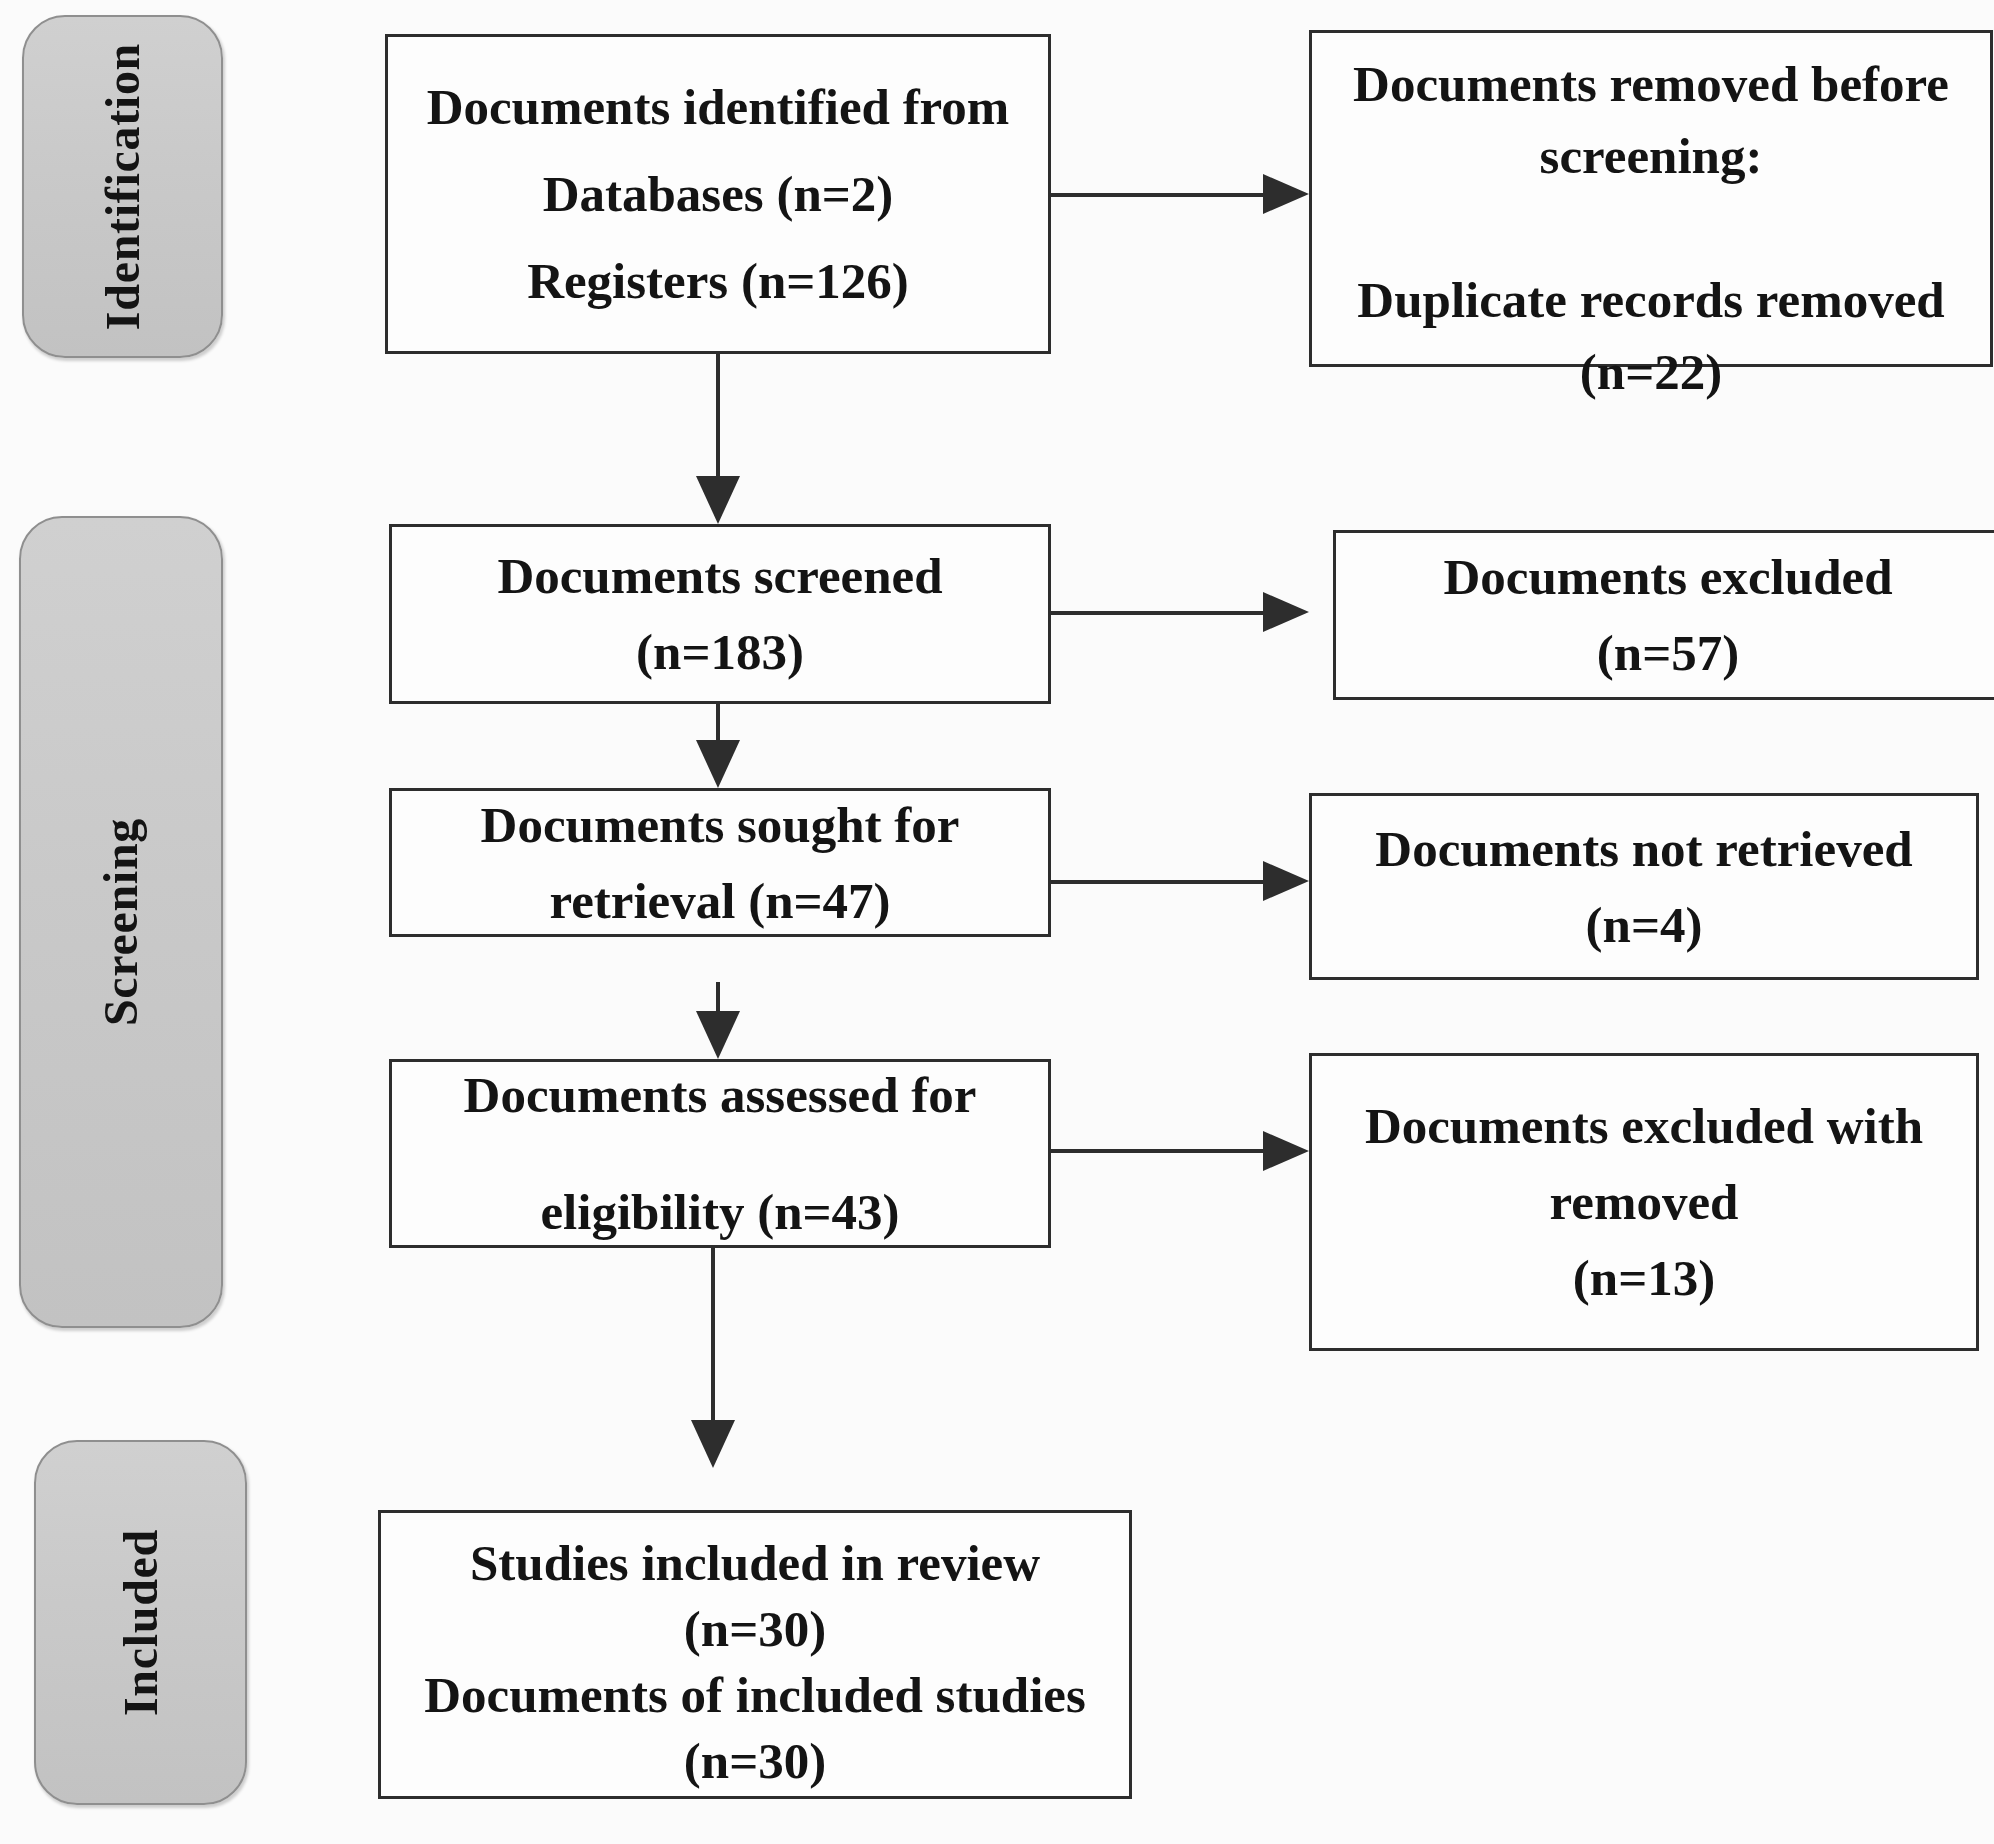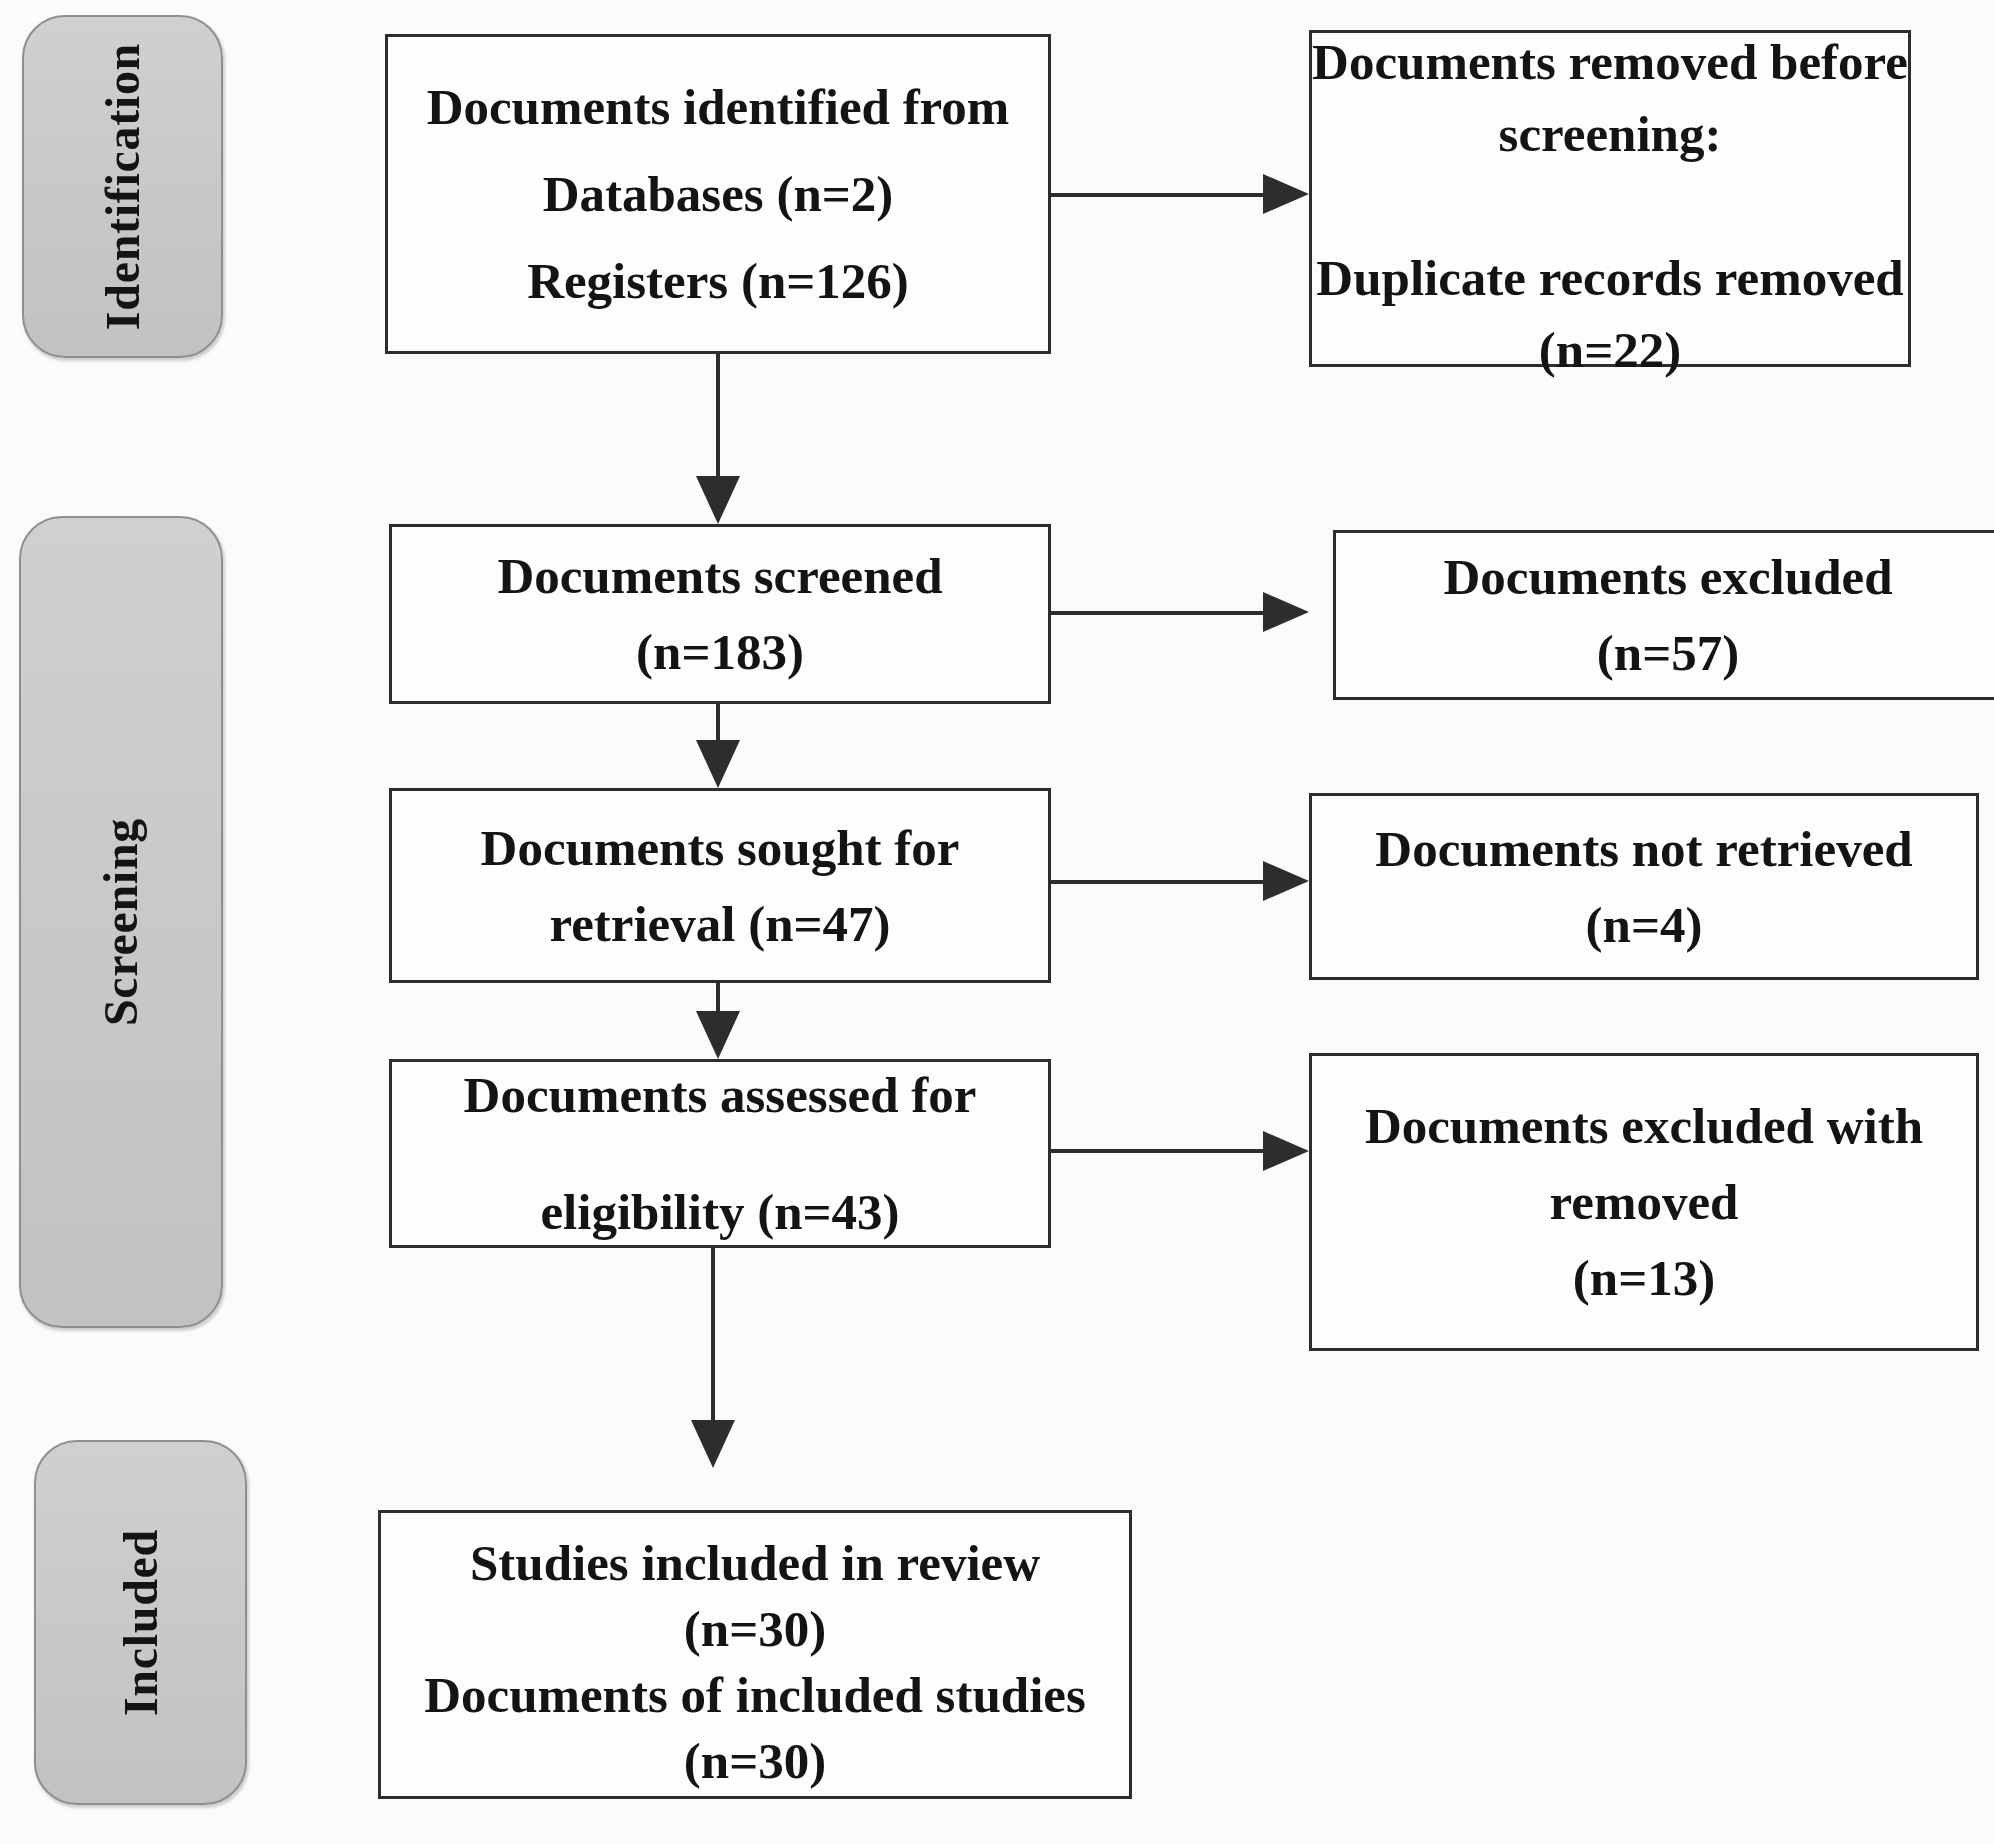--- a/index.html
+++ b/index.html
@@ -99,38 +99,38 @@
       <div class="line">Documents identified from</div>
       <div class="line">Databases (n=2)</div>
       <div class="line">Registers (n=126)</div>
     </div>
 
   <div id="box-screened" class="fbox center-align" style="left:389px;top:524px;width:662px;height:180px;">
       <div class="line">Documents screened</div>
       <div class="line">(n=183)</div>
     </div>
 
-  <div id="box-sought" class="fbox center-align" style="left:389px;top:788px;width:662px;height:195px;">
+  <div id="box-sought" class="fbox center-align" style="left:389px;top:788px;width:662px;height:149px;">
       <div class="line">Documents sought for</div>
       <div class="line">retrieval (n=47)</div>
     </div>
 
   <div id="box-assessed" class="fbox center-align" style="left:389px;top:1059px;width:662px;height:189px;gap:41px;">
       <div class="line">Documents assessed for</div>
       <div class="line">eligibility (n=43)</div>
     </div>
 
   <div id="box-included-final" class="fbox top-align" style="left:378px;top:1468px;width:754px;height:289px;margin-top:42px;">
       <div class="line">Studies included in review</div>
       <div class="line">(n=30)</div>
       <div class="line">Documents of included studies</div>
       <div class="line">(n=30)</div>
     </div>
 
-  <div id="sbox-removed" class="fbox top-align" style="left:1309px;top:30px;width:602px;height:337px;justify-content:center;">
+  <div id="sbox-removed" class="fbox top-align" style="left:1309px;top:30px;width:684px;height:337px;">
       <div class="line">Documents removed before</div>
       <div class="line">screening:</div>
       <div class="line gap">&nbsp;</div>
       <div class="line">Duplicate records removed</div>
       <div class="line">(n=22)</div>
     </div>
 
   <div id="sbox-excluded" class="fbox center-align" style="left:1309px;top:530px;width:670px;height:170px;margin-left:24px;">
       <div class="line">Documents excluded</div>
       <div class="line">(n=57)</div>

